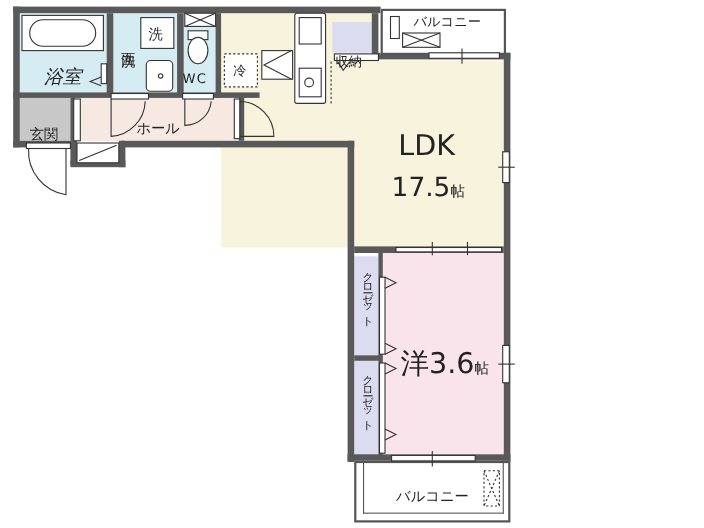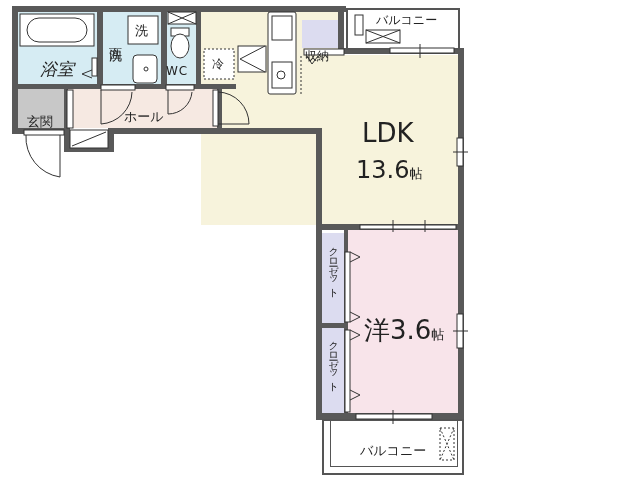--- a/index.html
+++ b/index.html
@@ -140,20 +140,20 @@
 <div class="lbl vtext" style="left:106px;top:38px;font-size:13px;">洗面</div>
 <div class="lbl" style="left:135px;top:22px;font-size:13px;">洗</div>
 <div class="lbl" style="left:166px;top:64px;font-size:12px;letter-spacing:1px;">WC</div>
 <div class="lbl" style="left:212px;top:56px;font-size:12px;">冷</div>
 <div class="lbl" style="left:305px;top:25px;font-size:12px;margin-top:23px;">収納</div>
 <div class="lbl" style="left:27px;top:113px;font-size:13px;">玄関</div>
 <div class="lbl" style="left:124px;top:108px;font-size:13px;">ホール</div>
 <div class="lbl" style="left:376px;top:12px;font-size:12px;">バルコニー</div>
 <div class="lbl" style="left:362px;top:118px;font-size:26px;">LDK</div>
 <div class="lbl" style="left:356px;top:156px;font-size:24px;">
-  <span>13.6</span><span style="font-size:13px;">帖</span>
+  <span>17.5</span><span style="font-size:13px;">帖</span>
 </div>
 <div class="lbl" style="left:364px;top:313px;font-size:26px;">
   <span>洋</span><span>3.6</span><span style="font-size:13px;">帖</span>
 </div>
 <div class="lbl vtext" style="left:326px;top:240px;font-size:10px;">クローゼット</div>
 <div class="lbl vtext" style="left:326px;top:334px;font-size:10px;">クローゼット</div>
 <div class="lbl" style="left:360px;top:442px;font-size:13px;">バルコニー</div>
 
 </body></html>

